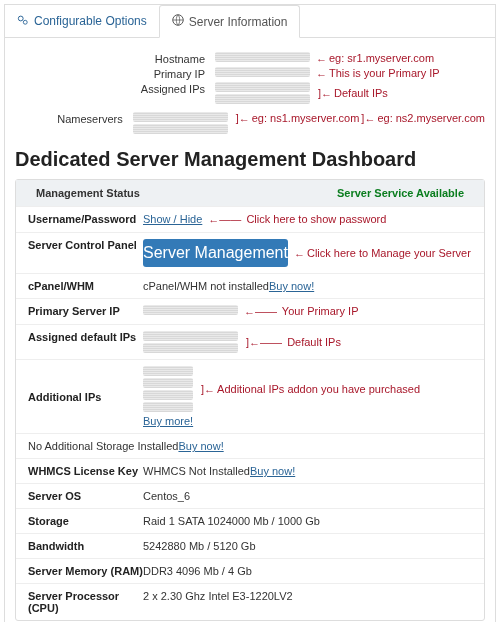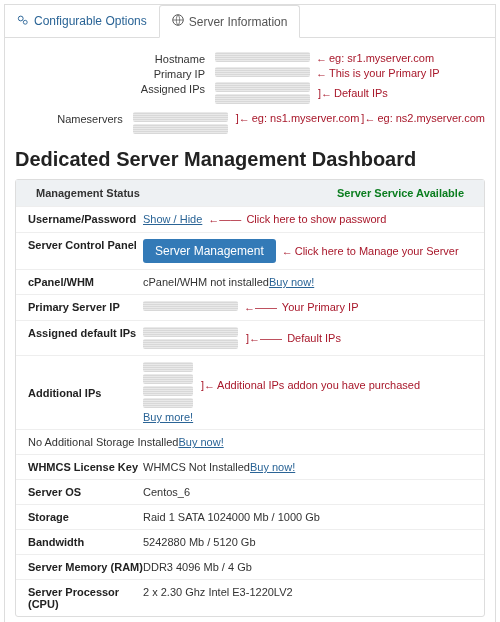--- a/index.html
+++ b/index.html
@@ -23,21 +23,21 @@
 h1.dash{font-size:20px;font-weight:bold;margin:14px 0 8px 0;color:#222}
 .panel{border:1px solid #ddd;border-radius:3px}
 .panel-h{display:flex;background:#eef1f3;padding:7px 20px;font-size:11px}
 .panel-h .mh{flex:1;font-weight:bold;color:#333}
 .panel-h .ss{color:#0a7d1e;font-weight:bold}
 .rows{}
 .prow{display:flex;align-items:flex-start;padding:6px 12px;border-top:1px solid #eee;font-size:11px}
 .prow .k{width:115px;font-weight:bold;color:#222}
 .prow .v{flex:1;display:flex;align-items:flex-start;flex-wrap:wrap;}
 .link{color:#2a6496;text-decoration:underline;cursor:pointer}
-.btn{background:#337ab7;color:#fff;padding:6px 12px;border-radius:3px;border:none;font-size:12px;cursor:pointer;line-height:1}
+.btn{background:#337ab7;color:#fff;padding:6px 0;border-radius:3px;border:none;font-size:16px;cursor:pointer;line-height:1}
 .prow.btnrow .v{align-items:center}
 .bracket{color:#a8172a;margin-left:2px}
 </style>
 </head>
 <body>
 
 <div class="page">
 
   <div class="tabs">
     <div class="tab inactive">

